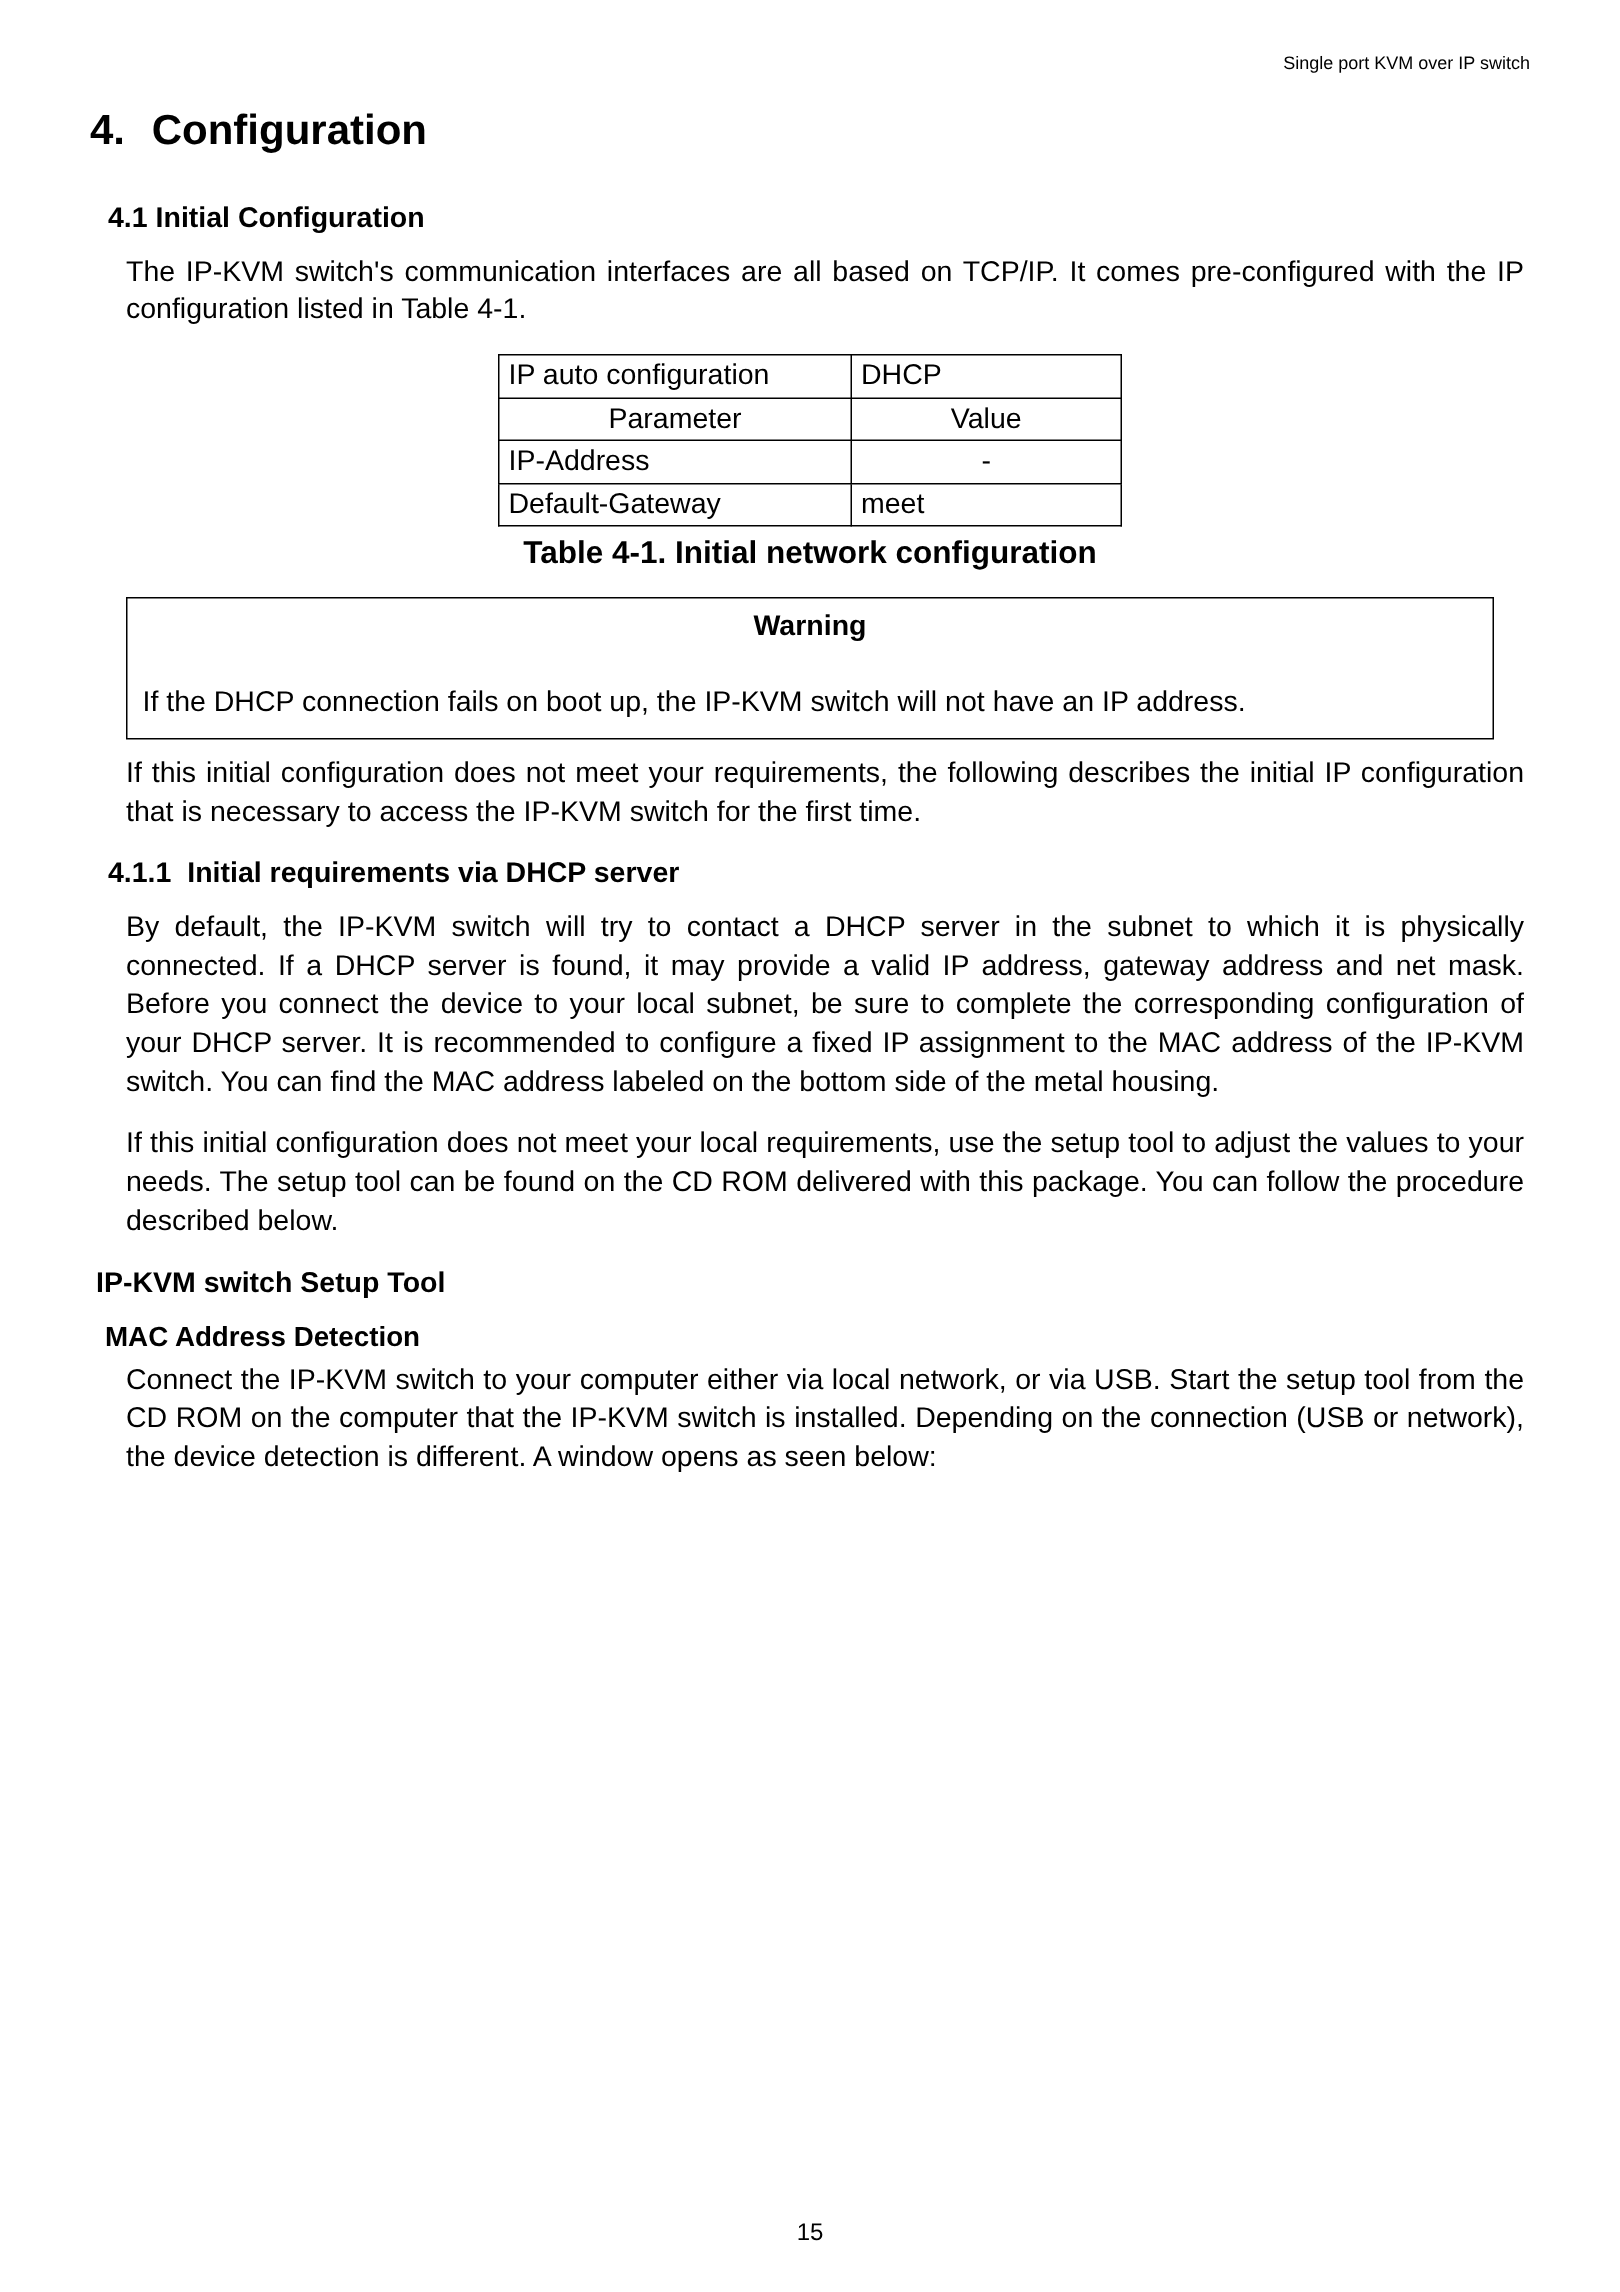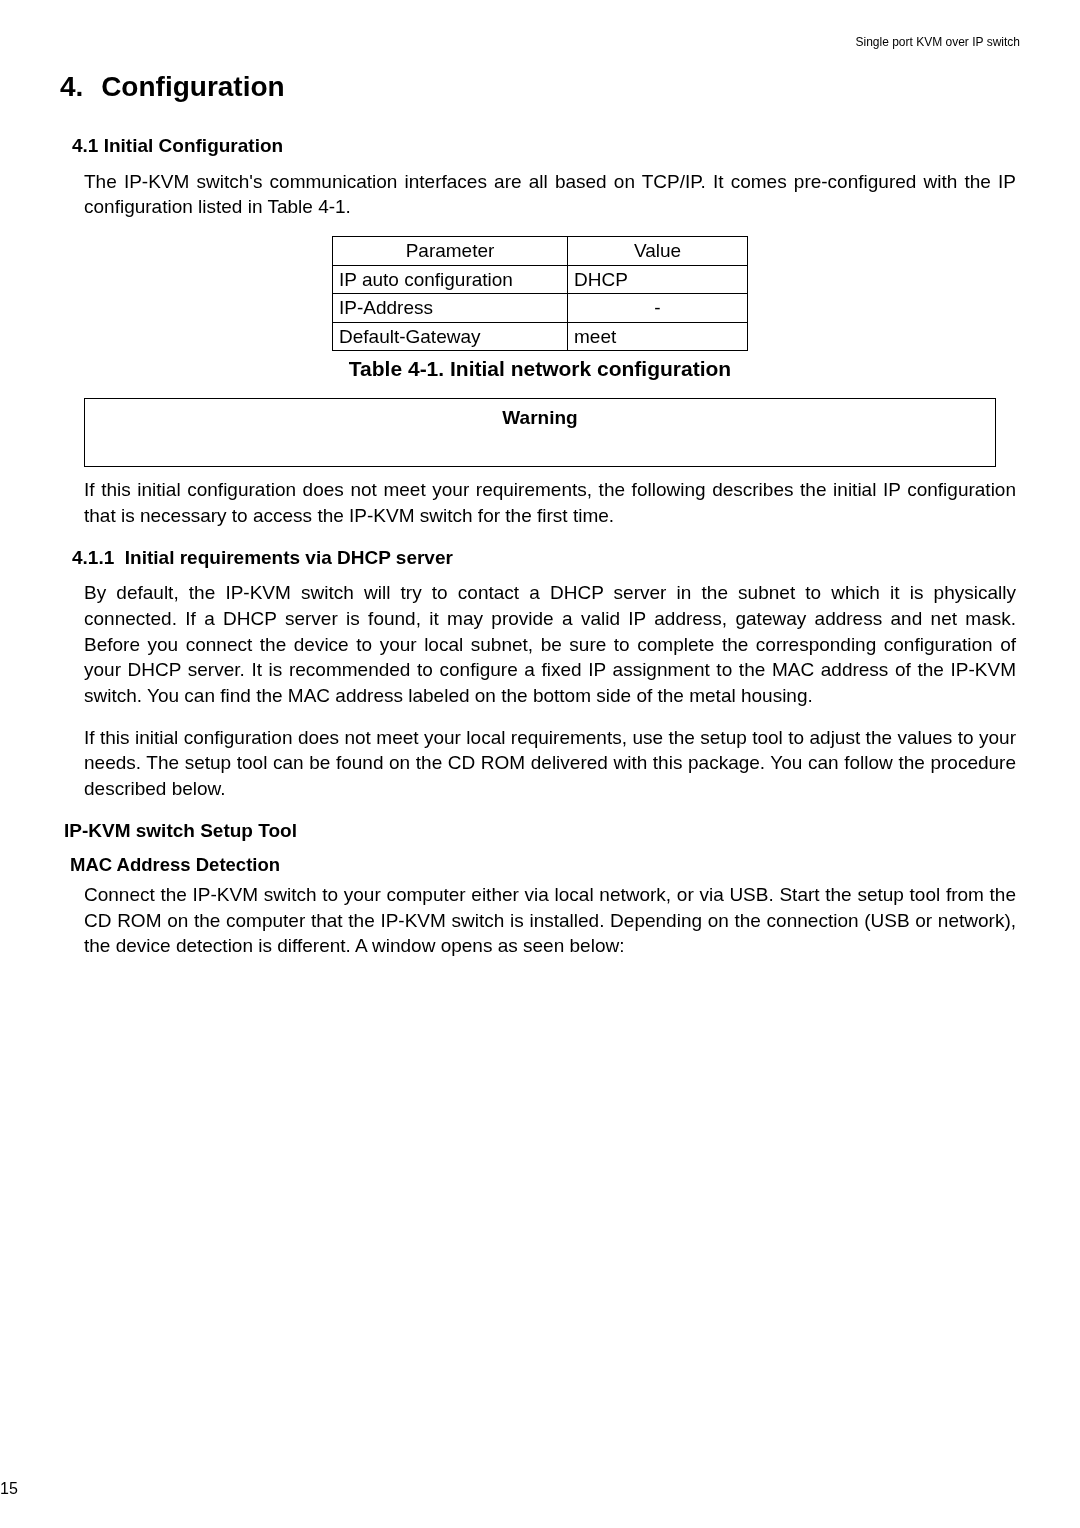--- a/index.html
+++ b/index.html
@@ -88,20 +88,21 @@
   }
   h4.mac {
     font-size: 18.5px;
     font-weight: bold;
     margin: 8px 0 4px 10px;
   }
   .page-num {
     position: absolute;
     bottom: 28px;
     left: 0; right: 0;
+    text-align: center;
     font-size: 16px;
   }
 </style>
 </head>
 <body>
 
 <div class="header-right">Single port KVM over IP switch</div>
 
 <h1 class="section-title">
   <span class="num">4.</span>
@@ -113,41 +114,42 @@
   <span>Initial Configuration</span>
 </h2>
 
 <div class="body-indent">
   <p class="para">The IP-KVM switch's communication interfaces are all based on TCP/IP. It comes pre-configured with the IP configuration listed in Table 4-1.</p>
 </div>
 
 <table class="net-table">
   <tbody>
       <tr>
+    <td class="param">IP auto configuration</td>
+    <td class="val">DHCP</td>
+  </tr>
+  <tr>
     <th class="param">Parameter</th>
     <th class="val">Value</th>
-  </tr>
-  <tr>
-    <td class="param">IP auto configuration</td>
-    <td class="val">DHCP</td>
   </tr>
   <tr>
     <td class="param">IP-Address</td>
     <td class="val" style="text-align:center">-</td>
   </tr>
   <tr>
     <td class="param">Default-Gateway</td>
     <td class="val">meet</td>
   </tr>
 </tbody>
   </table>
 <div class="caption">Table 4-1. Initial network configuration</div>
 
 <div class="warning-box">
   <div class="title">Warning</div>
+  <div class="text">If the DHCP connection fails on boot up, the IP-KVM switch will not have an IP address.</div>
 </div>
 
 <div class="body-indent">
   <p class="para justify">If this initial configuration does not meet your requirements, the following describes the initial IP configuration that is necessary to access the IP-KVM switch for the first time.</p>
 </div>
 
 <h3 class="sub2">
   <span>4.1.1</span>&nbsp;
   <span>Initial requirements via DHCP server</span>
 </h3>

